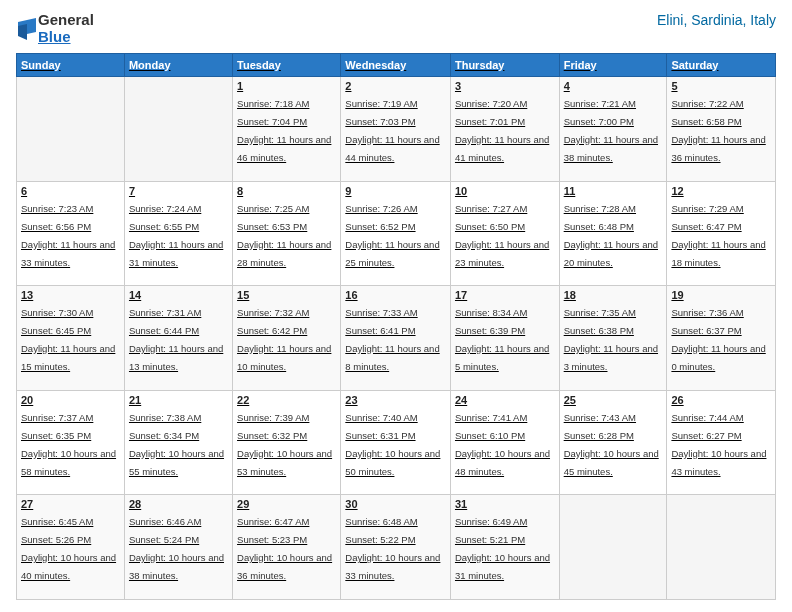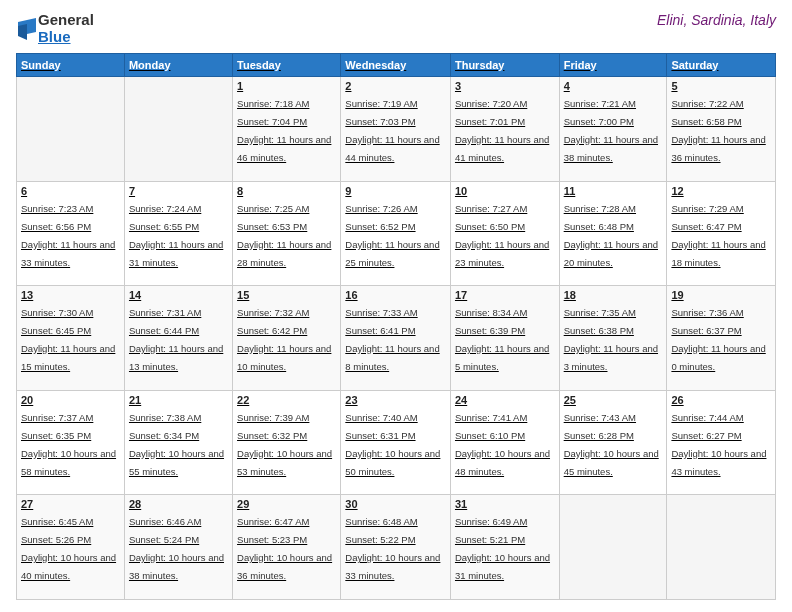--- a/index.html
+++ b/index.html
@@ -53,22 +53,21 @@
       text-align: right;
     }
     .title-month {
       font-size: 32px;
       font-weight: bold;
       color: #333;
       line-height: 1.1;
     }
     .title-location {
       font-size: 14px;
-      color: #701a75;
-      font-style: italic;
+      color: #0369a1;
     }
     .calendar-table {
       width: 100%;
       border-collapse: collapse;
       flex: 1;
       text-decoration: underline;
     }
     .calendar-table th {
       background-color: #2979c5;
       color: white;

